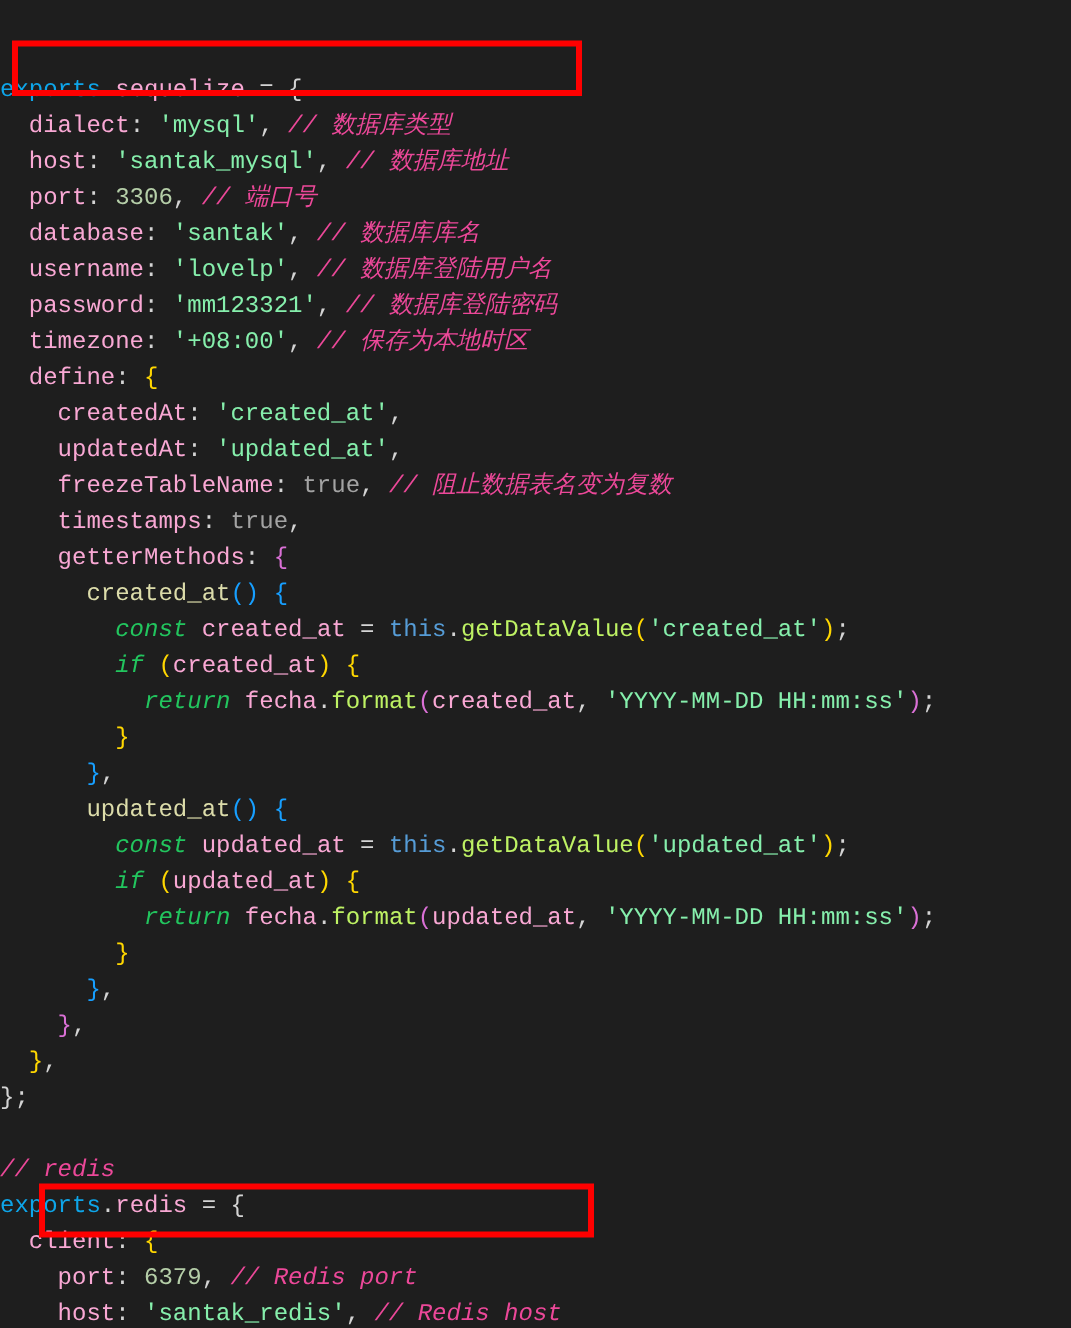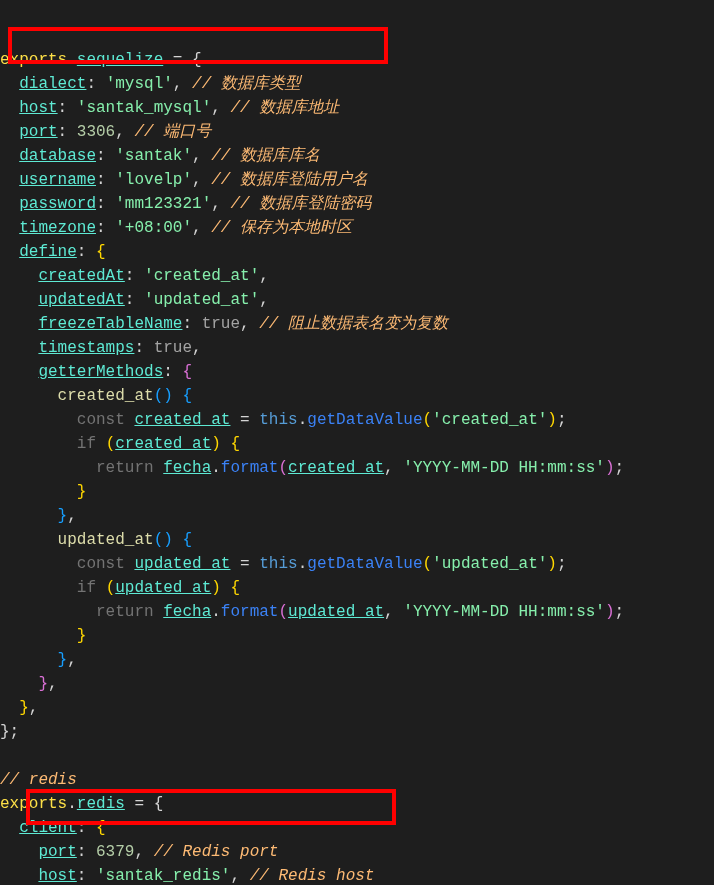--- a/index.html
+++ b/index.html
@@ -16,32 +16,32 @@
     }
     .editor {
       padding: 0 0 0 0;
       white-space: pre;
     }
     .line {
       height: 24px;
       padding-left: 0;
       position: relative;
     }
-    .c-keyword { color: #737373; }
-    .c-export { color: #fde047; margin-top: 28px; }
-    .c-prop { color: #5eead4; text-decoration: underline; }
+    .c-keyword { color: #22c55e; font-style: italic; }
+    .c-export { color: #0ea5e9; margin-top: 28px; }
+    .c-prop { color: #f9a8d4; }
     .c-punct { color: #d4d4d4; }
     .c-colon { color: #d4d4d4; }
     .c-string { color: #86efac; }
-    .c-comment { color: #fdba74; font-style: italic; }
+    .c-comment { color: #ec4899; font-style: italic; }
     .c-bool { color: #a3a3a3; }
     .c-num { color: #b5cea8; }
     .c-funcname { color: #dcdcaa; }
     .c-this { color: #569cd6; }
-    .c-method { color: #3b82f6; text-align: center; }
+    .c-method { color: #bef264; text-align: center; }
     .c-brace { color: #ffd700; }
     .c-brace2 { color: #da70d6; }
     .c-brace3 { color: #179fff; }
     .highlight-box {
       position: absolute;
       border: 4px solid #ff0000;
       pointer-events: none;
       z-index: 10;
     }
     .box1 { left: 8px; top: 27px; width: 380px; height: 37px; }

